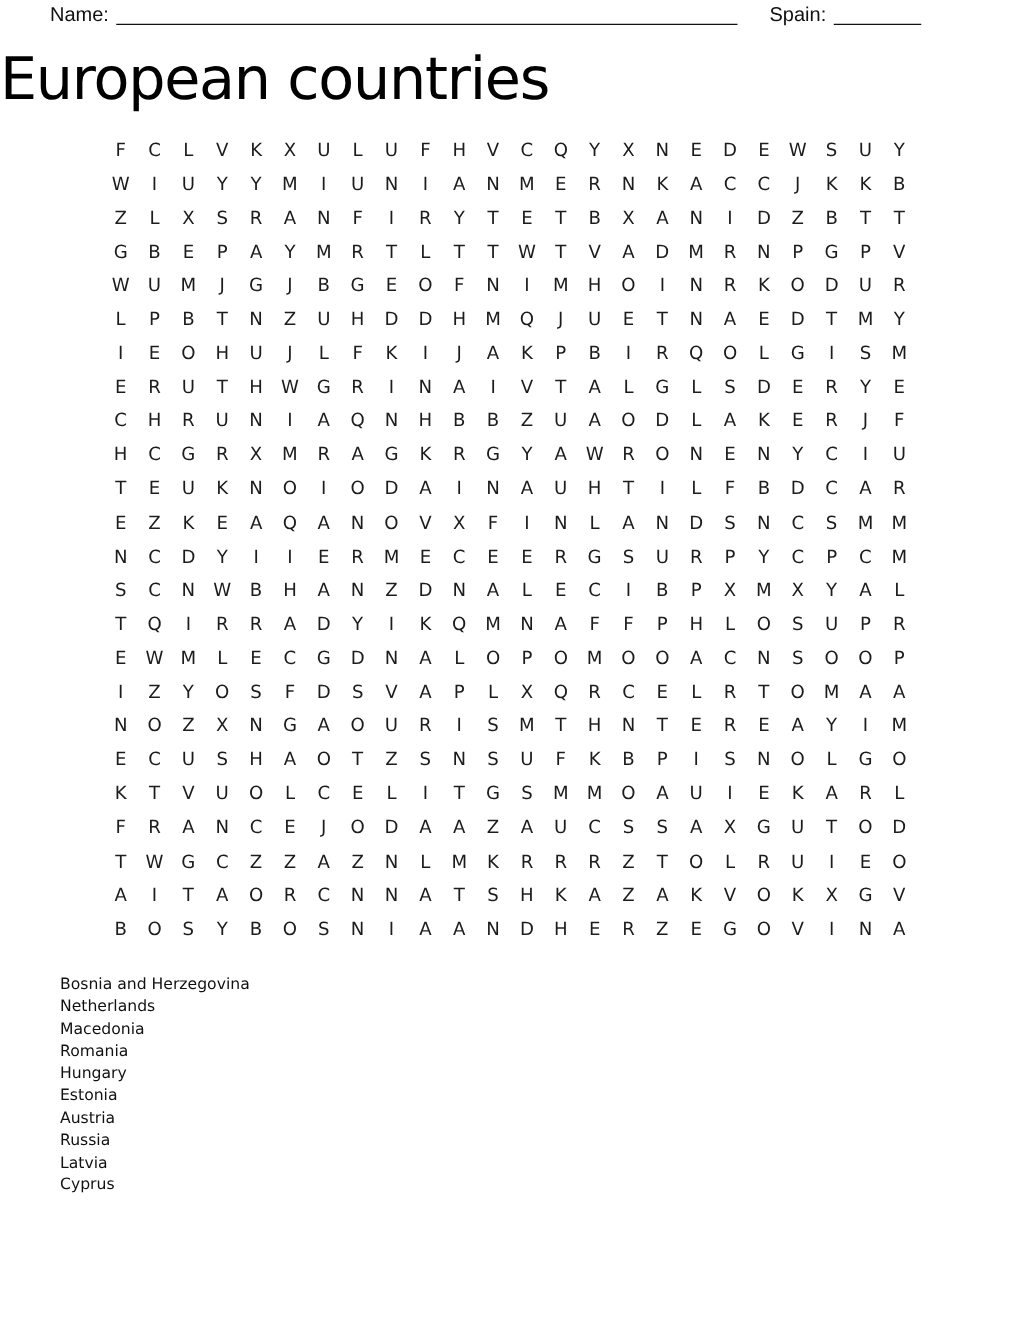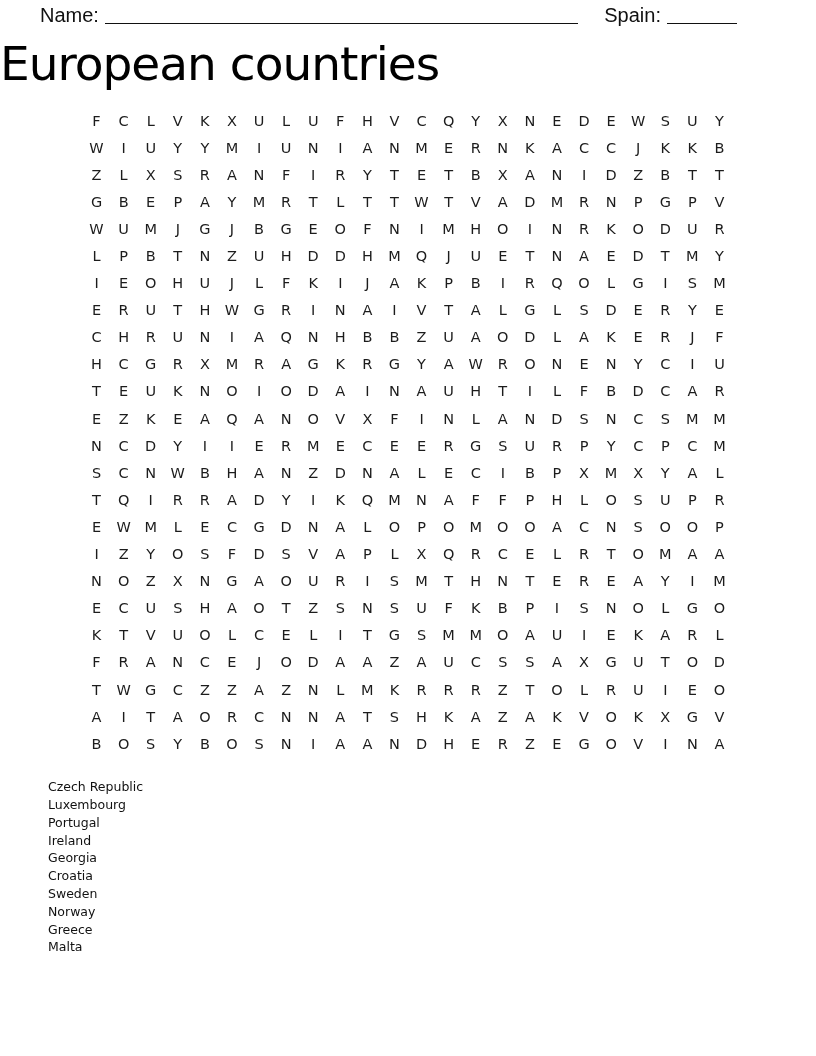--- a/index.html
+++ b/index.html
@@ -6,25 +6,24 @@
   html, body {
     width: 816px; height: 1056px;
     background: #ffffff;
     font-family: "DejaVu Sans", sans-serif;
     color: #1a1a1a;
     overflow: hidden;
   }
   
   .header-line {
     display: flex;
-    align-items: flex-end;
     padding: 4px 79px 0 40px;
     height: 24px;
     font-family: "Liberation Sans", sans-serif;
-    font-size: 20px;
+    font-size: 16px;
     color: #111;
   }
   .hdr-label { white-space: nowrap; line-height: 18px; }
   .blank-line {
     border-bottom: 1.6px solid #111;
     height: 16px;
     margin-left: 6px;
   }
   .name-blank { flex: 1 1 auto; margin-right: 26px; }
   .date-blank { width: 70px; }
@@ -657,25 +656,25 @@
     <div class="grid-cell">E</div>
     <div class="grid-cell">G</div>
     <div class="grid-cell">O</div>
     <div class="grid-cell">V</div>
     <div class="grid-cell">I</div>
     <div class="grid-cell">N</div>
     <div class="grid-cell">A</div>
   </div>
 
 <div class="word-list" id="word-list">
-    <ul class="word-col word-col-3">
-      <li class="word-item">Czech Republic</li>
-      <li class="word-item">Luxembourg</li>
-      <li class="word-item">Portugal</li>
-      <li class="word-item">Ireland</li>
-      <li class="word-item">Georgia</li>
-      <li class="word-item">Croatia</li>
-      <li class="word-item">Sweden</li>
-      <li class="word-item">Norway</li>
-      <li class="word-item">Greece</li>
-      <li class="word-item">Malta</li>
+    <ul class="word-col word-col-1">
+      <li class="word-item">Bosnia and Herzegovina</li>
+      <li class="word-item">Netherlands</li>
+      <li class="word-item">Macedonia</li>
+      <li class="word-item">Romania</li>
+      <li class="word-item">Hungary</li>
+      <li class="word-item">Estonia</li>
+      <li class="word-item">Austria</li>
+      <li class="word-item">Russia</li>
+      <li class="word-item">Latvia</li>
+      <li class="word-item">Cyprus</li>
     </ul>
   </div>
 
 </body></html>

